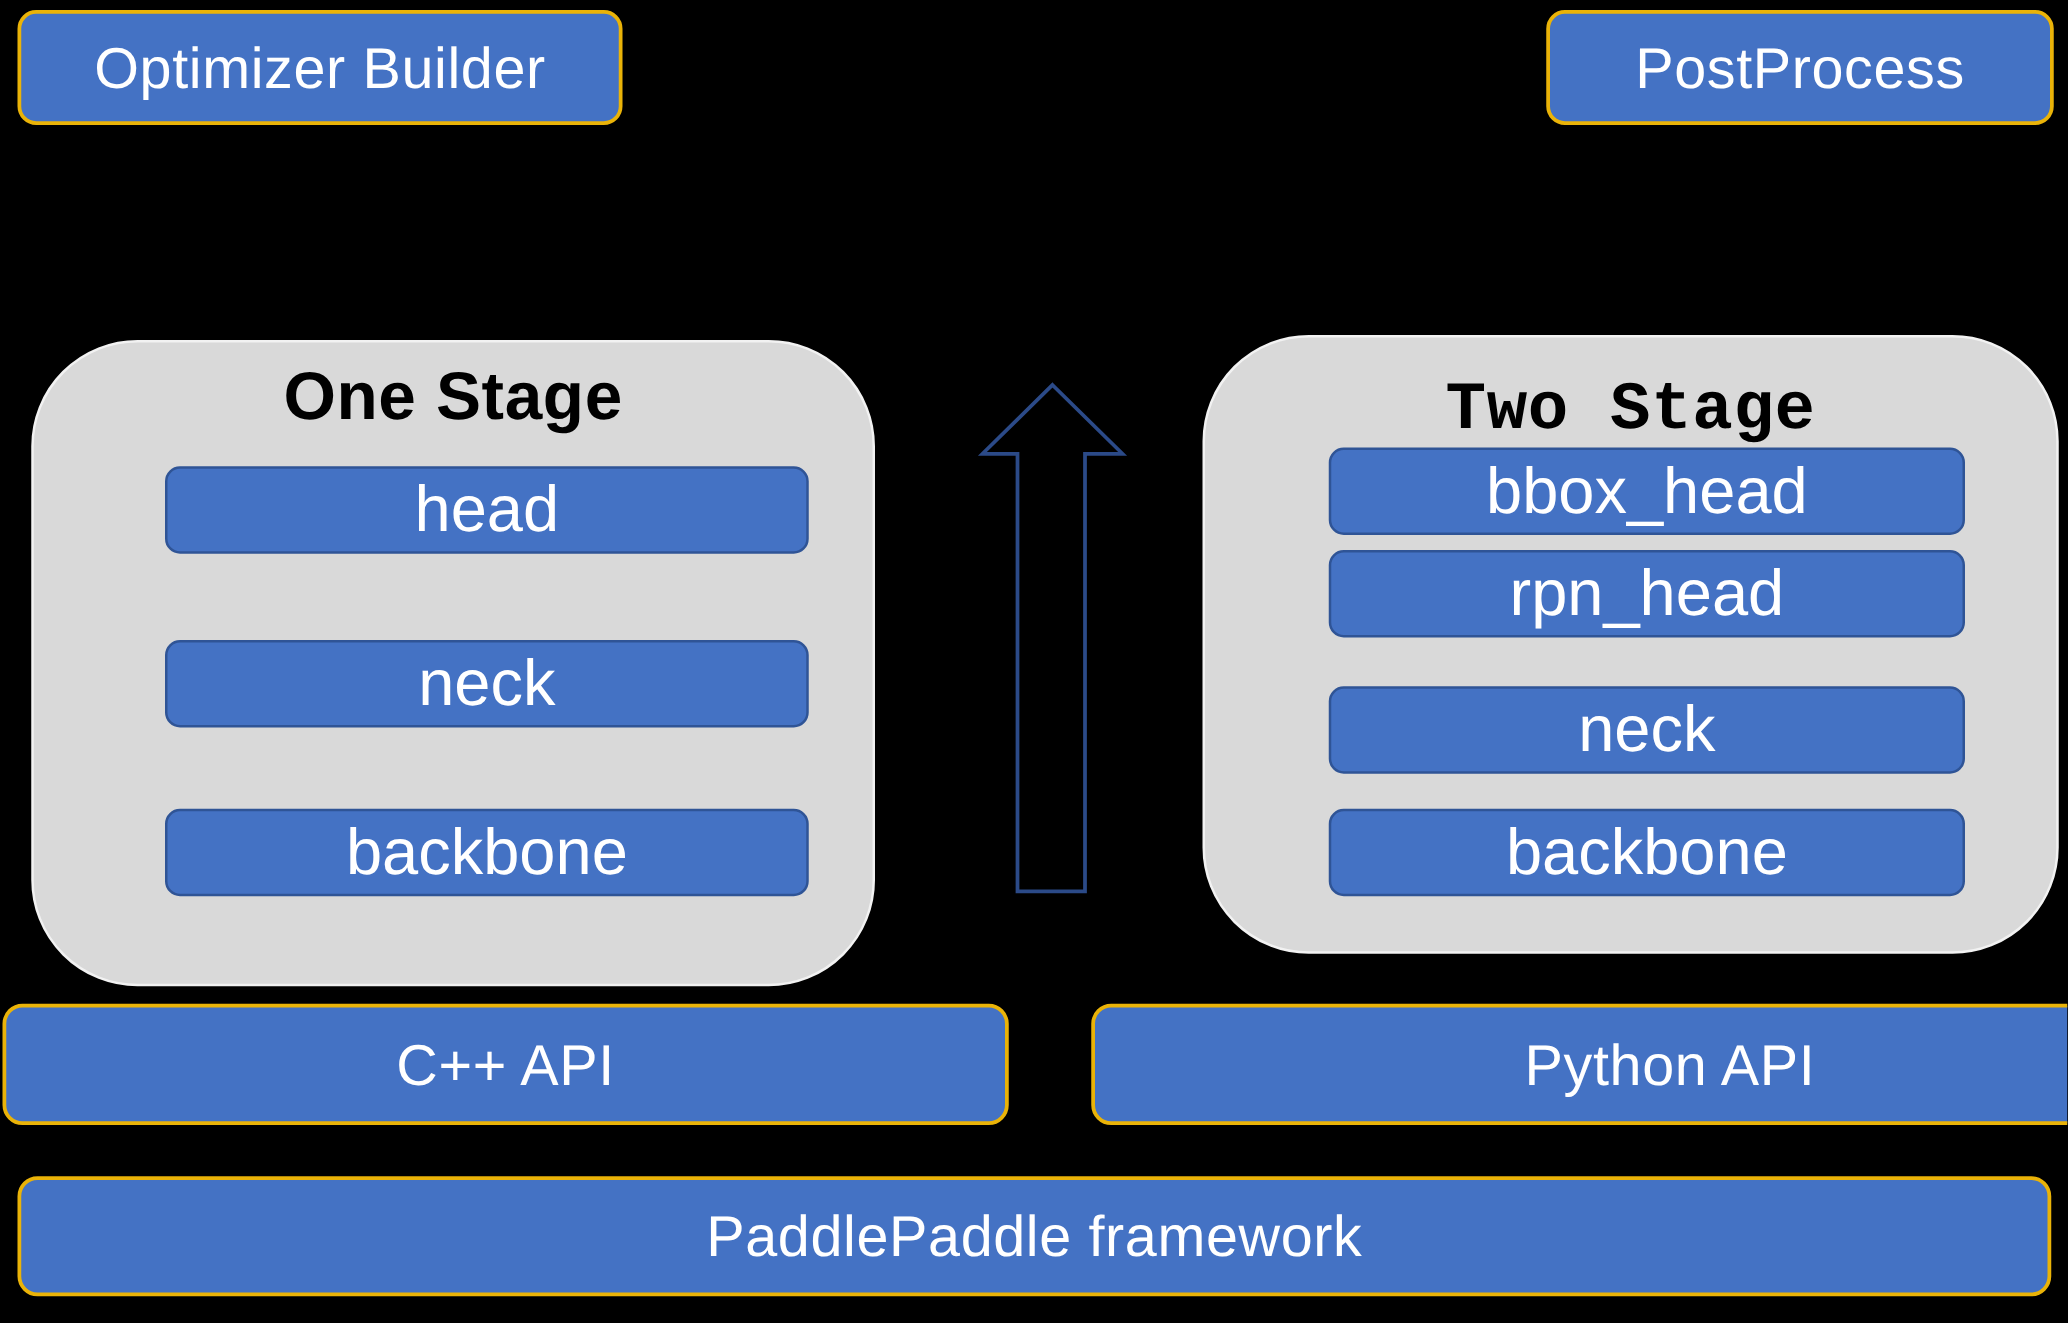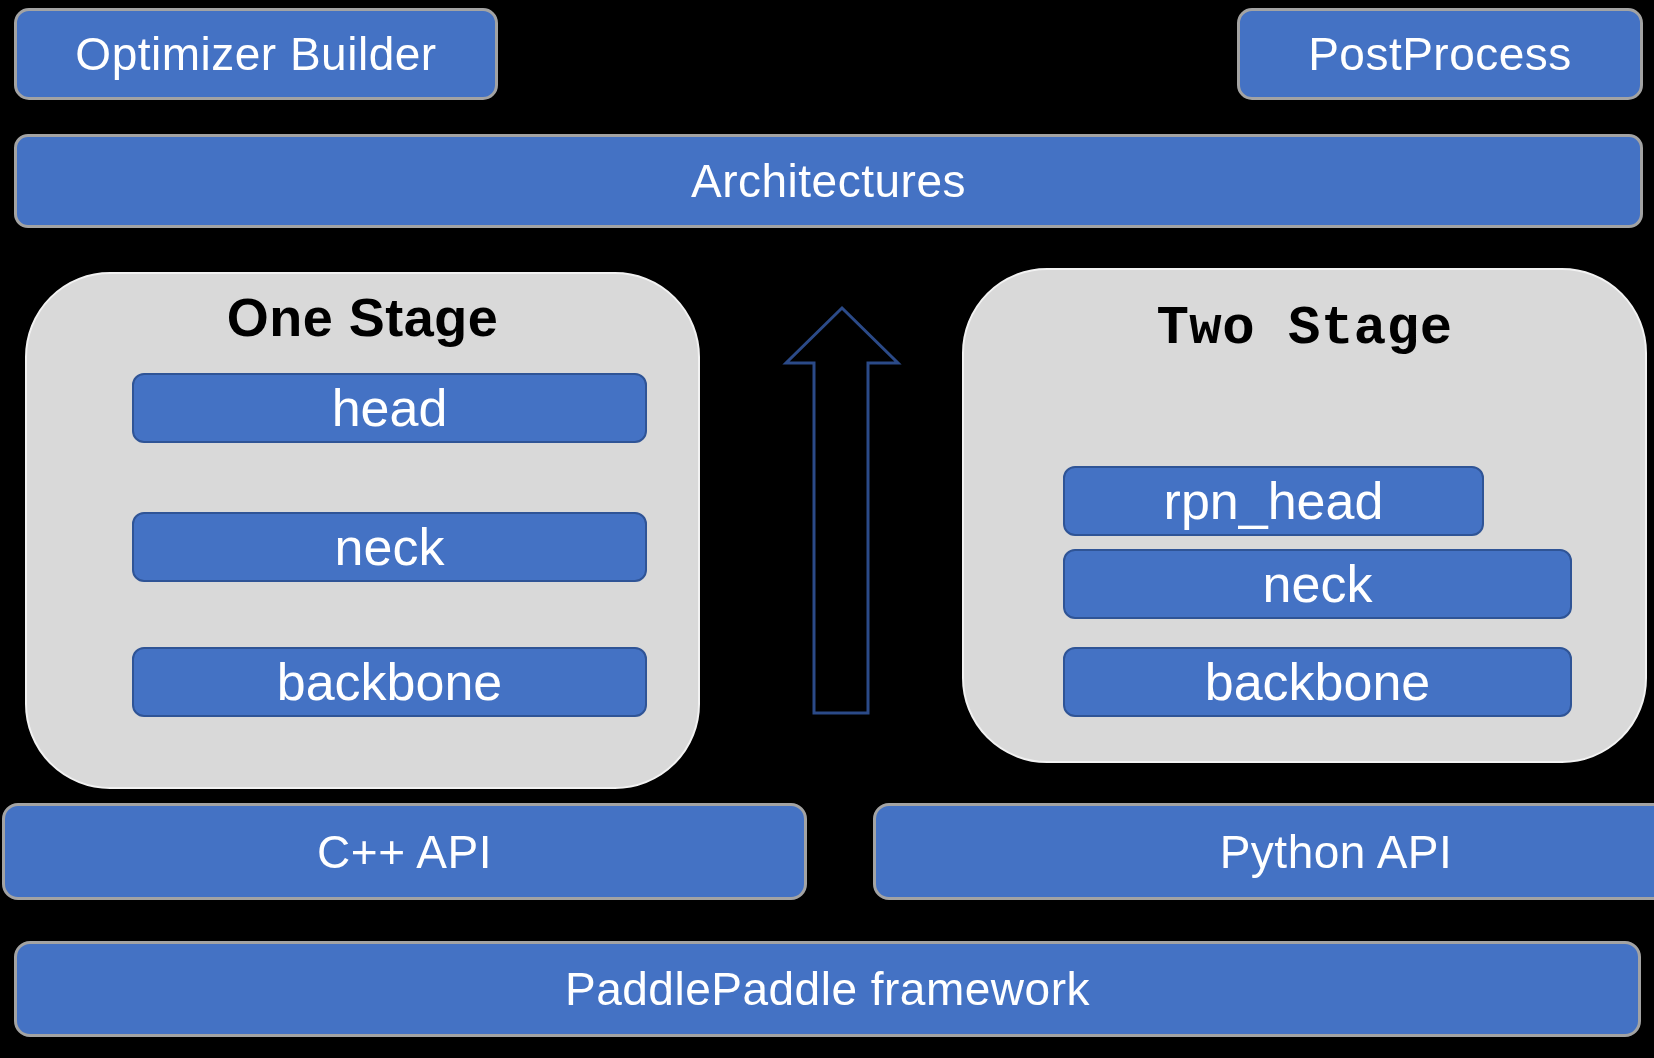--- a/index.html
+++ b/index.html
@@ -12,21 +12,21 @@
     width: 1654px;
     height: 1058px;
     background: #000000;
     font-family: "Liberation Sans", sans-serif;
     overflow: hidden;
   }
   .blue-box {
     position: absolute;
     box-sizing: border-box;
     background: #4472C4;
-    border: 3px solid #a3a3a3;
+    border: 3px solid #eab308;
     border-radius: 15px;
     color: #FFFFFF;
     display: flex;
     align-items: center;
     justify-content: center;
     font-size: 46px;
     font-weight: 400;
     letter-spacing: 0.5px;
     white-space: nowrap;
   }
@@ -78,48 +78,48 @@
   #bar-architectures { left: 14px; top: 134px; width: 1629px; height: 94px; border-radius: 14px; }
   
   #panel-one-stage { left: 25px;  top: 272px; width: 675px; height: 517px; }
   #panel-two-stage { left: 962px; top: 268px; width: 685px; height: 495px; }
   #one-stage-title { top: 12px; }
   #two-stage-title { top: 28px; font-family: Liberation Mono, monospace; }
   #one-head     { left: 105px; top: 99px;  width: 515px; height: 70px; }
   #one-neck     { left: 105px; top: 238px; width: 515px; height: 70px; }
   #one-backbone { left: 105px; top: 373px; width: 515px; height: 70px; }
   #two-bbox     { left: 99px; top: 88px;  width: 509px; height: 70px; }
-  #two-rpn      { left: 99px; top: 196px; width: 421px; height: 70px; }
+  #two-rpn      { left: 99px; top: 170px; width: 509px; height: 70px; }
   #two-neck     { left: 99px; top: 279px; width: 509px; height: 70px; }
   #two-backbone { left: 99px; top: 377px; width: 509px; height: 70px; }
   
   #box-cpp-api    { left: 2px;  top: 803px; width: 805px; height: 97px; border-radius: 16px; }
   #box-python-api { left: 873px; top: 803px; width: 926px; height: 97px; border-radius: 16px; }
   
   #bar-framework { left: 14px; top: 941px; width: 1627px; height: 96px; border-radius: 16px; }
 </style>
 </head>
 <body>
 
 <div class="canvas">
 
   <div class="blue-box" id="box-optimizer">Optimizer Builder</div>
   <div class="blue-box" id="box-postprocess">PostProcess</div>
 
-  <div class="blue-box" id="bar-architectures">Architectures</div>
 
   <div class="gray-panel" id="panel-one-stage">
     <div class="stage-title" id="one-stage-title">One Stage</div>
     <div class="layer-bar" id="one-head">head</div>
     <div class="layer-bar" id="one-neck">neck</div>
     <div class="layer-bar" id="one-backbone">backbone</div>
   </div>
 
   <div class="gray-panel" id="panel-two-stage">
     <div class="stage-title" id="two-stage-title">Two Stage</div>
+    <div class="layer-bar" id="two-bbox">bbox_head</div>
     <div class="layer-bar" id="two-rpn">rpn_head</div>
     <div class="layer-bar" id="two-neck">neck</div>
     <div class="layer-bar" id="two-backbone">backbone</div>
   </div>
 
   <svg class="arrow-svg" viewBox="0 0 1654 1058" aria-hidden="true">
     <polygon points="842,308 898,363 868,363 868,713 814,713 814,363 786,363" fill="none" stroke="#2B4A88" stroke-width="3" stroke-linejoin="miter"></polygon>
   </svg>
 
   <div class="blue-box" id="box-cpp-api">C++ API</div>

